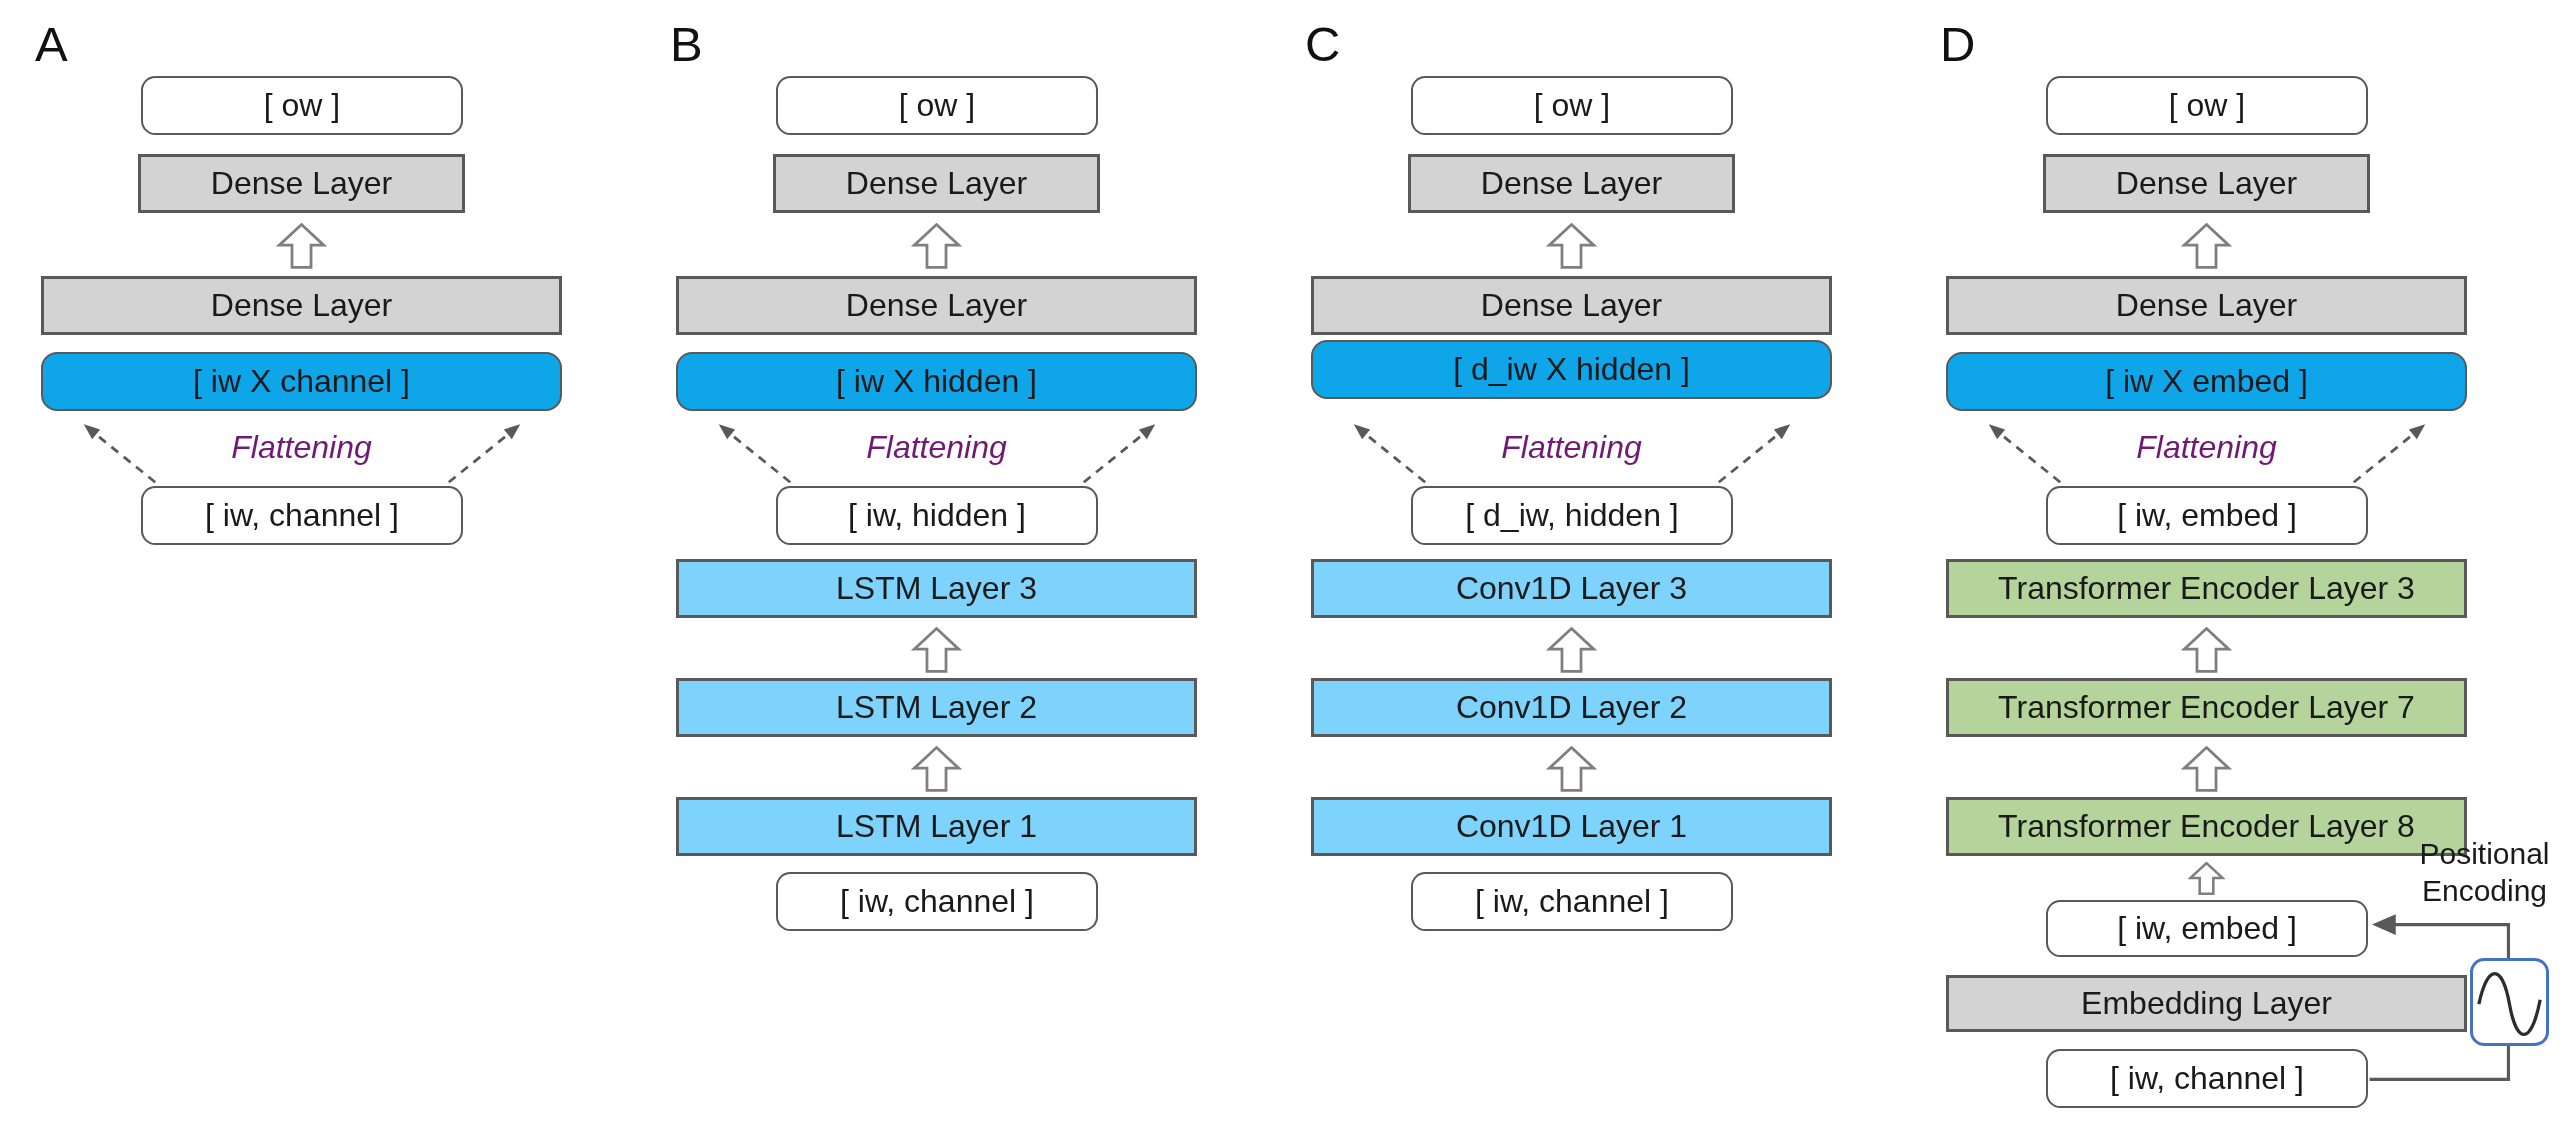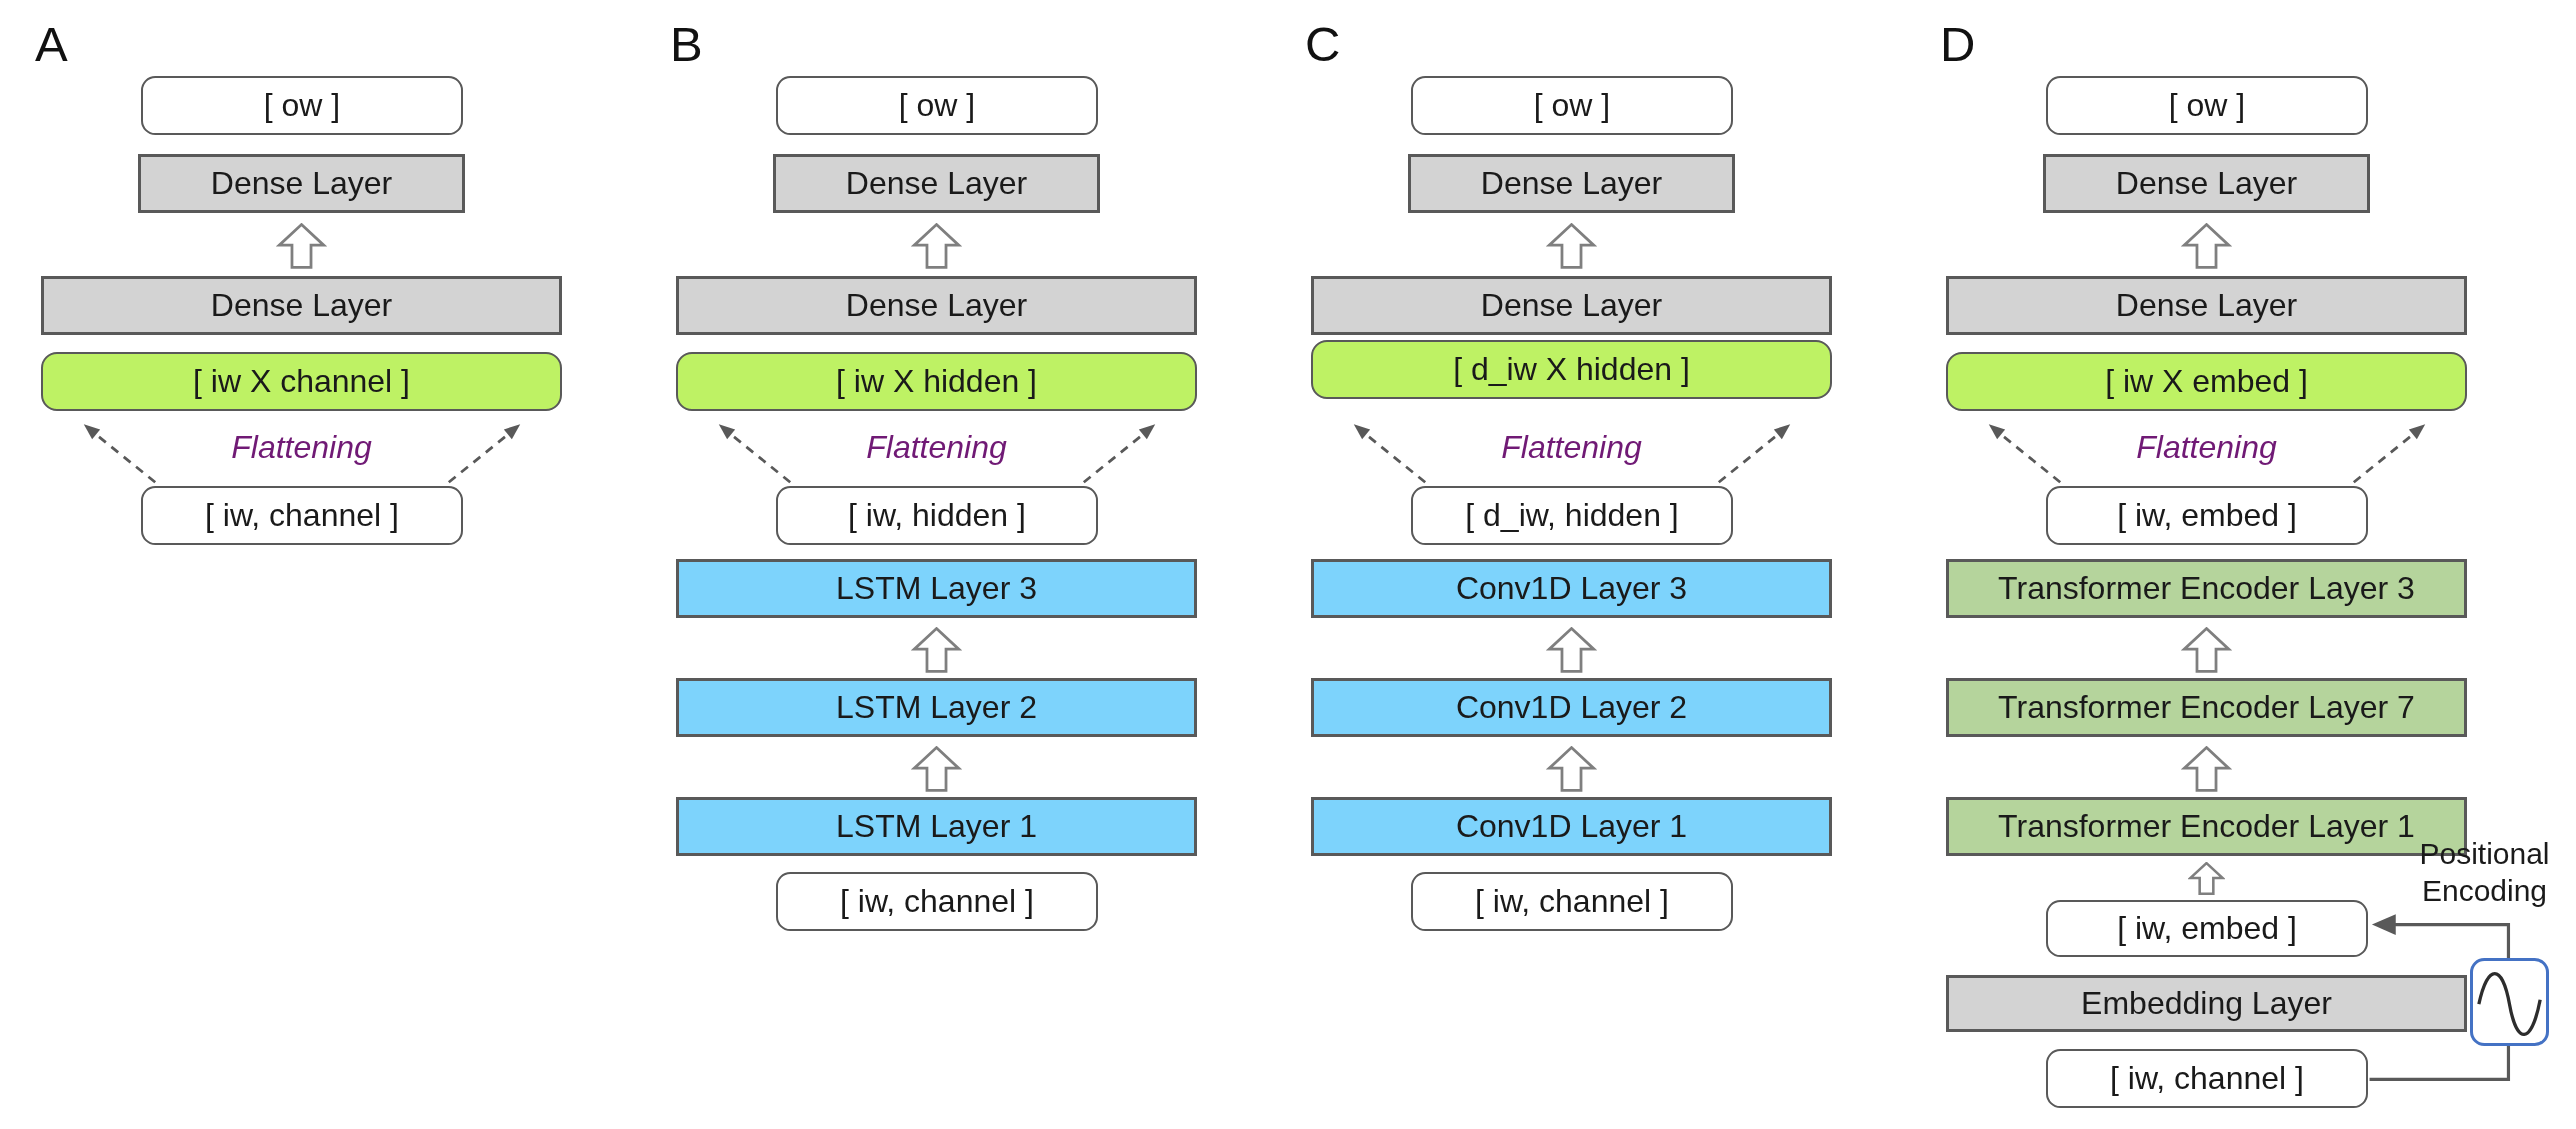--- a/index.html
+++ b/index.html
@@ -5,21 +5,21 @@
   html,body{margin:0;padding:0;background:#fff;}
   .canvas{position:relative;width:2576px;height:1130px;background:#fff;overflow:hidden;
           font-family:"Liberation Sans",sans-serif;color:#1a1a1a;}
   .panel{position:absolute;top:0;height:1130px;width:635px;}
   .panel-label{position:absolute;left:35px;top:12.7px;font-size:49px;line-height:62px;color:#111;}
   .box{position:absolute;box-sizing:border-box;text-align:center;font-size:32px;}
   
   .rsm{left:141px;width:322px;height:59px;line-height:54px;background:#fff;
        border:2.4px solid #595959;border-radius:14.3px;}
   
-  .rwide{left:41px;width:521px;height:59px;line-height:54px;background:#bef264;
+  .rwide{left:41px;width:521px;height:59px;line-height:54px;background:#0ea5e9;
          border:2.4px solid #595959;border-radius:16px;}
   
   .gsm{left:138px;width:327px;height:59px;line-height:52px;background:#d3d3d3;border:3.2px solid #595959;}
   
   .wrect{left:41px;width:521px;height:59px;line-height:52px;border:3.2px solid #595959;}
   .fill-gray{background:#d3d3d3;}
   .fill-lstm{background:#7dd3fc;}
   .fill-conv{background:#7dd3fc;}
   .fill-transformer{background:#b5d49c;}
   .uparrow{position:absolute;left:276px;width:51px;height:46px;}
@@ -135,21 +135,21 @@
     <div class="flatlabel">Flattening</div>
     <div class="box rsm vec" style="top:486px"><span>[ </span><span class="it">iw,</span><span> </span><span class="it">embed</span><span> ]</span></div>
     <div class="box wrect fill-transformer" style="top:559px">Transformer Encoder Layer 3</div>
     <svg class="uparrow" style="top:627px" viewBox="0 0 64 58">
         <polygon points="32,2 60,28 44,28 44,56 20,56 20,28 4,28" fill="#ffffff" stroke="#7f7f7f" stroke-width="3.5"></polygon>
       </svg>
     <div class="box wrect fill-transformer" style="top:678px">Transformer Encoder Layer 7</div>
     <svg class="uparrow" style="top:746px" viewBox="0 0 64 58">
         <polygon points="32,2 60,28 44,28 44,56 20,56 20,28 4,28" fill="#ffffff" stroke="#7f7f7f" stroke-width="3.5"></polygon>
       </svg>
-    <div class="box wrect fill-transformer" style="top:797px">Transformer Encoder Layer 1</div>
+    <div class="box wrect fill-transformer" style="top:797px">Transformer Encoder Layer 8</div>
     <svg class="uparrow-sm" style="top:862px" viewBox="0 0 64 58">
         <polygon points="32,2 60,28 44,28 44,56 20,56 20,28 4,28" fill="#ffffff" stroke="#7f7f7f" stroke-width="4.5"></polygon>
       </svg>
     <div class="box rsm vec" style="top:900px;height:57px;line-height:52px"><span>[ </span><span class="it">iw,</span><span> </span><span class="it">embed</span><span> ]</span></div>
     <div class="box wrect fill-gray" style="top:975px;height:57px;line-height:51px">Embedding Layer</div>
     <div class="box rsm vec" style="top:1049px"><span>[ </span><span class="it">iw,</span><span> </span><span class="it">channel</span><span> ]</span></div>
   </section>
 
   <div class="posenc">Positional Encoding</div>
   <div class="sinebox">

